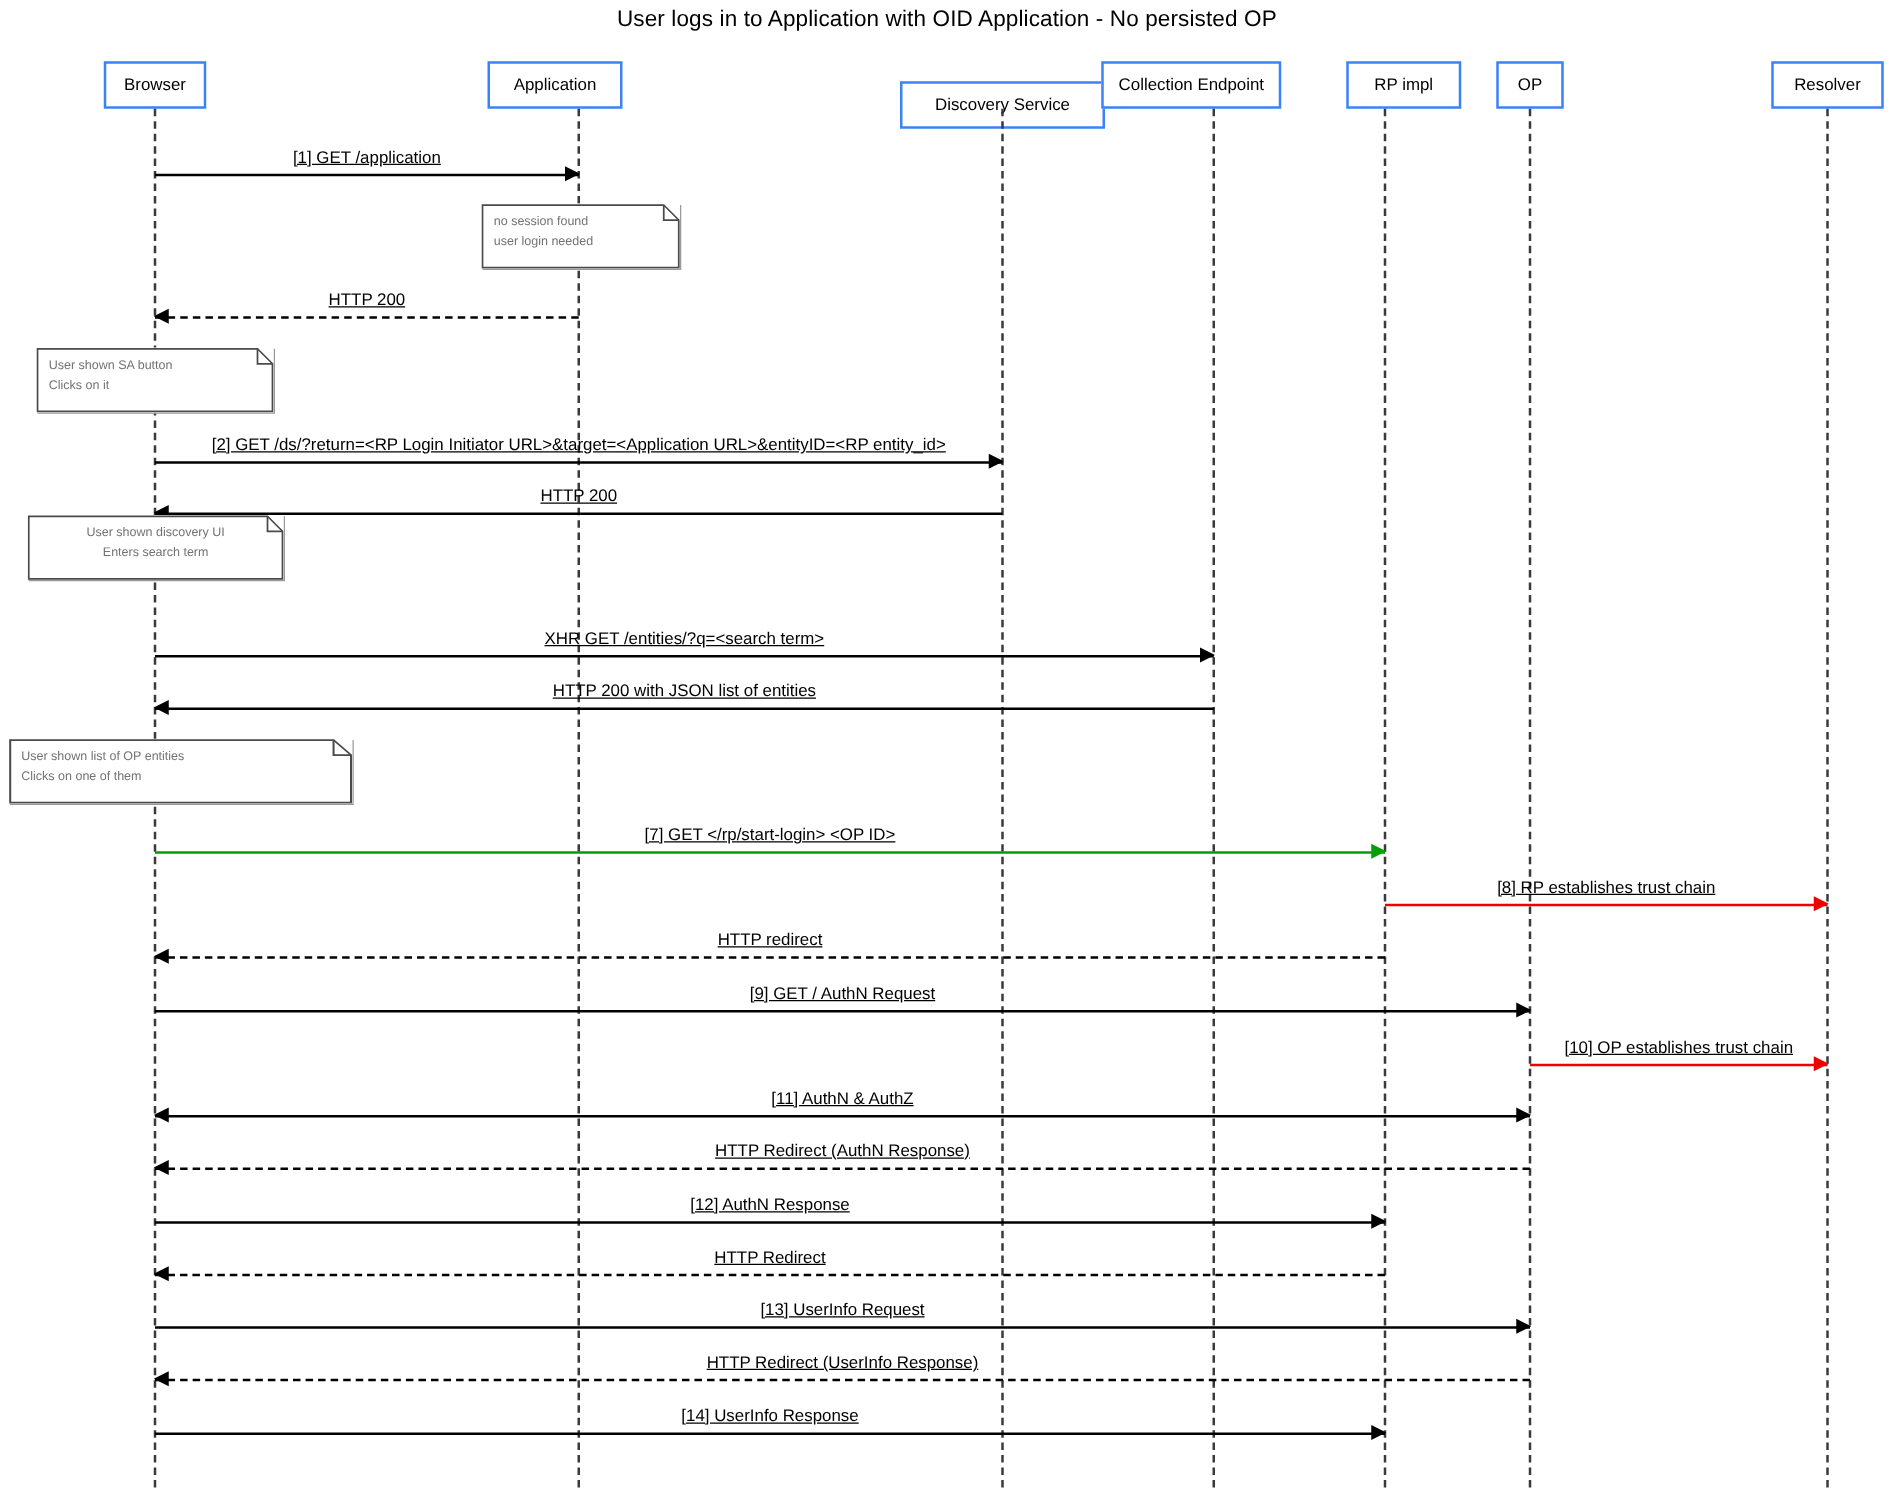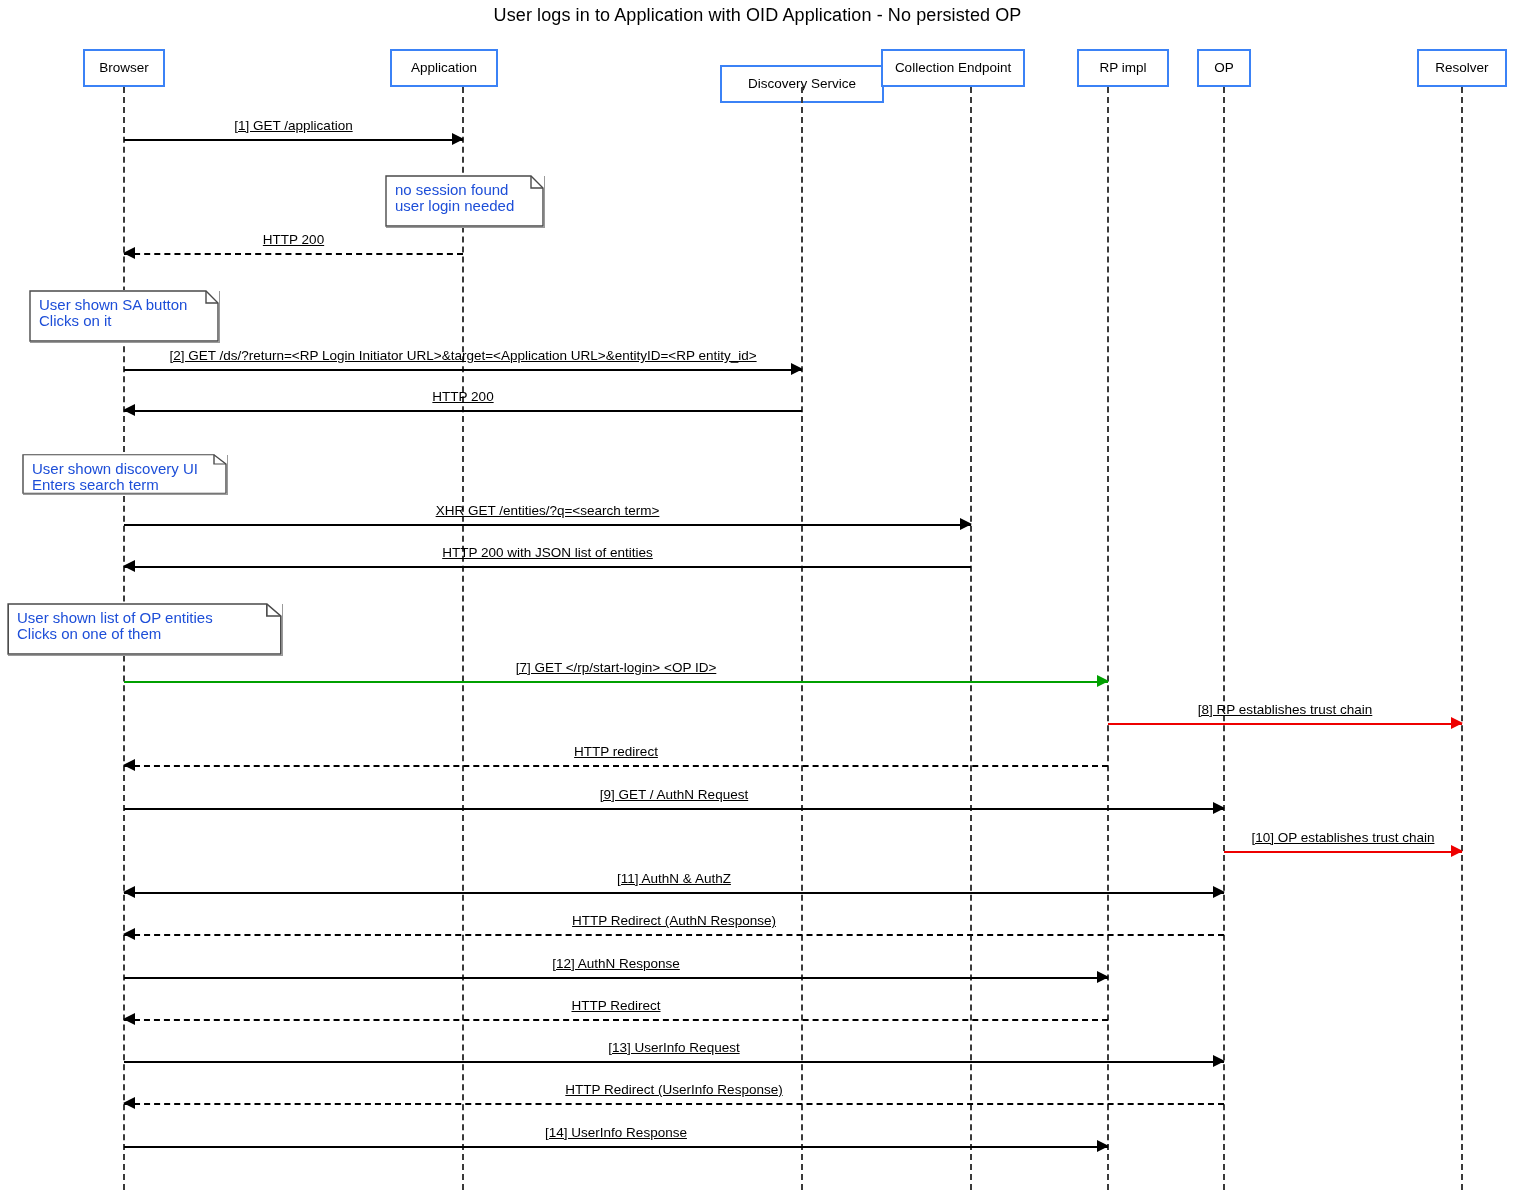--- a/index.html
+++ b/index.html
@@ -94,27 +94,26 @@
     color: #000;
     white-space: nowrap;
     line-height: 16px;
     text-decoration: underline;
   }
   
   .note {
     position: absolute;
     box-sizing: border-box;
     background: #fff;
-    font-size: 15px;
+    font-size: 10px;
     line-height: 16px;
-    color: #1d4ed8;
+    color: #737373;
     padding: 7px 10px 7px 10px;
     white-space: pre;
     box-shadow: 1px 1px 0 #9a9a9a;
-    margin-top: 12px;
   }
   .note .note-body {
     position: relative;
     z-index: 2;
   }
   .note .note-frame {
     position: absolute;
     left: 0; top: 0; right: 0; bottom: 0;
     z-index: 1;
     pointer-events: none;
@@ -239,21 +238,21 @@
     </div>
   <div id="notes-layer">
       <div class="note" style="left: 385px; top: 163px; width: 159px; height: 52px;"><div class="note-frame"><svg viewBox="0 0 159 52" preserveAspectRatio="none">
             <path d="M1,1 L146,1 L158,13 L158,51 L1,51 Z" fill="#ffffff" stroke="#4a4a4a" stroke-width="1.4"></path>
             <path d="M146,1 L146,13 L158,13" fill="none" stroke="#4a4a4a" stroke-width="1.4"></path>
           </svg></div><div class="note-body"><div>no session found</div><div>user login needed</div></div></div>
       <div class="note" style="left: 29px; top: 278px; width: 190px; height: 52px;"><div class="note-frame"><svg viewBox="0 0 190 52" preserveAspectRatio="none">
             <path d="M1,1 L177,1 L189,13 L189,51 L1,51 Z" fill="#ffffff" stroke="#4a4a4a" stroke-width="1.4"></path>
             <path d="M177,1 L177,13 L189,13" fill="none" stroke="#4a4a4a" stroke-width="1.4"></path>
           </svg></div><div class="note-body"><div>User shown SA button</div><div>Clicks on it</div></div></div>
-      <div class="note" style="left: 22px; top: 442px; width: 205px; height: 40px;"><div class="note-frame"><svg viewBox="0 0 205 52" preserveAspectRatio="none">
+      <div class="note" style="left: 22px; top: 412px; width: 205px; height: 52px; text-align: center;"><div class="note-frame"><svg viewBox="0 0 205 52" preserveAspectRatio="none">
             <path d="M1,1 L192,1 L204,13 L204,51 L1,51 Z" fill="#ffffff" stroke="#4a4a4a" stroke-width="1.4"></path>
             <path d="M192,1 L192,13 L204,13" fill="none" stroke="#4a4a4a" stroke-width="1.4"></path>
           </svg></div><div class="note-body"><div>User shown discovery UI</div><div>Enters search term</div></div></div>
       <div class="note" style="left: 7px; top: 591px; width: 275px; height: 52px;"><div class="note-frame"><svg viewBox="0 0 236 52" preserveAspectRatio="none">
             <path d="M1,1 L223,1 L235,13 L235,51 L1,51 Z" fill="#ffffff" stroke="#4a4a4a" stroke-width="1.4"></path>
             <path d="M223,1 L223,13 L235,13" fill="none" stroke="#4a4a4a" stroke-width="1.4"></path>
           </svg></div><div class="note-body"><div>User shown list of OP entities</div><div>Clicks on one of them</div></div></div>
     </div>
 
 </div>

